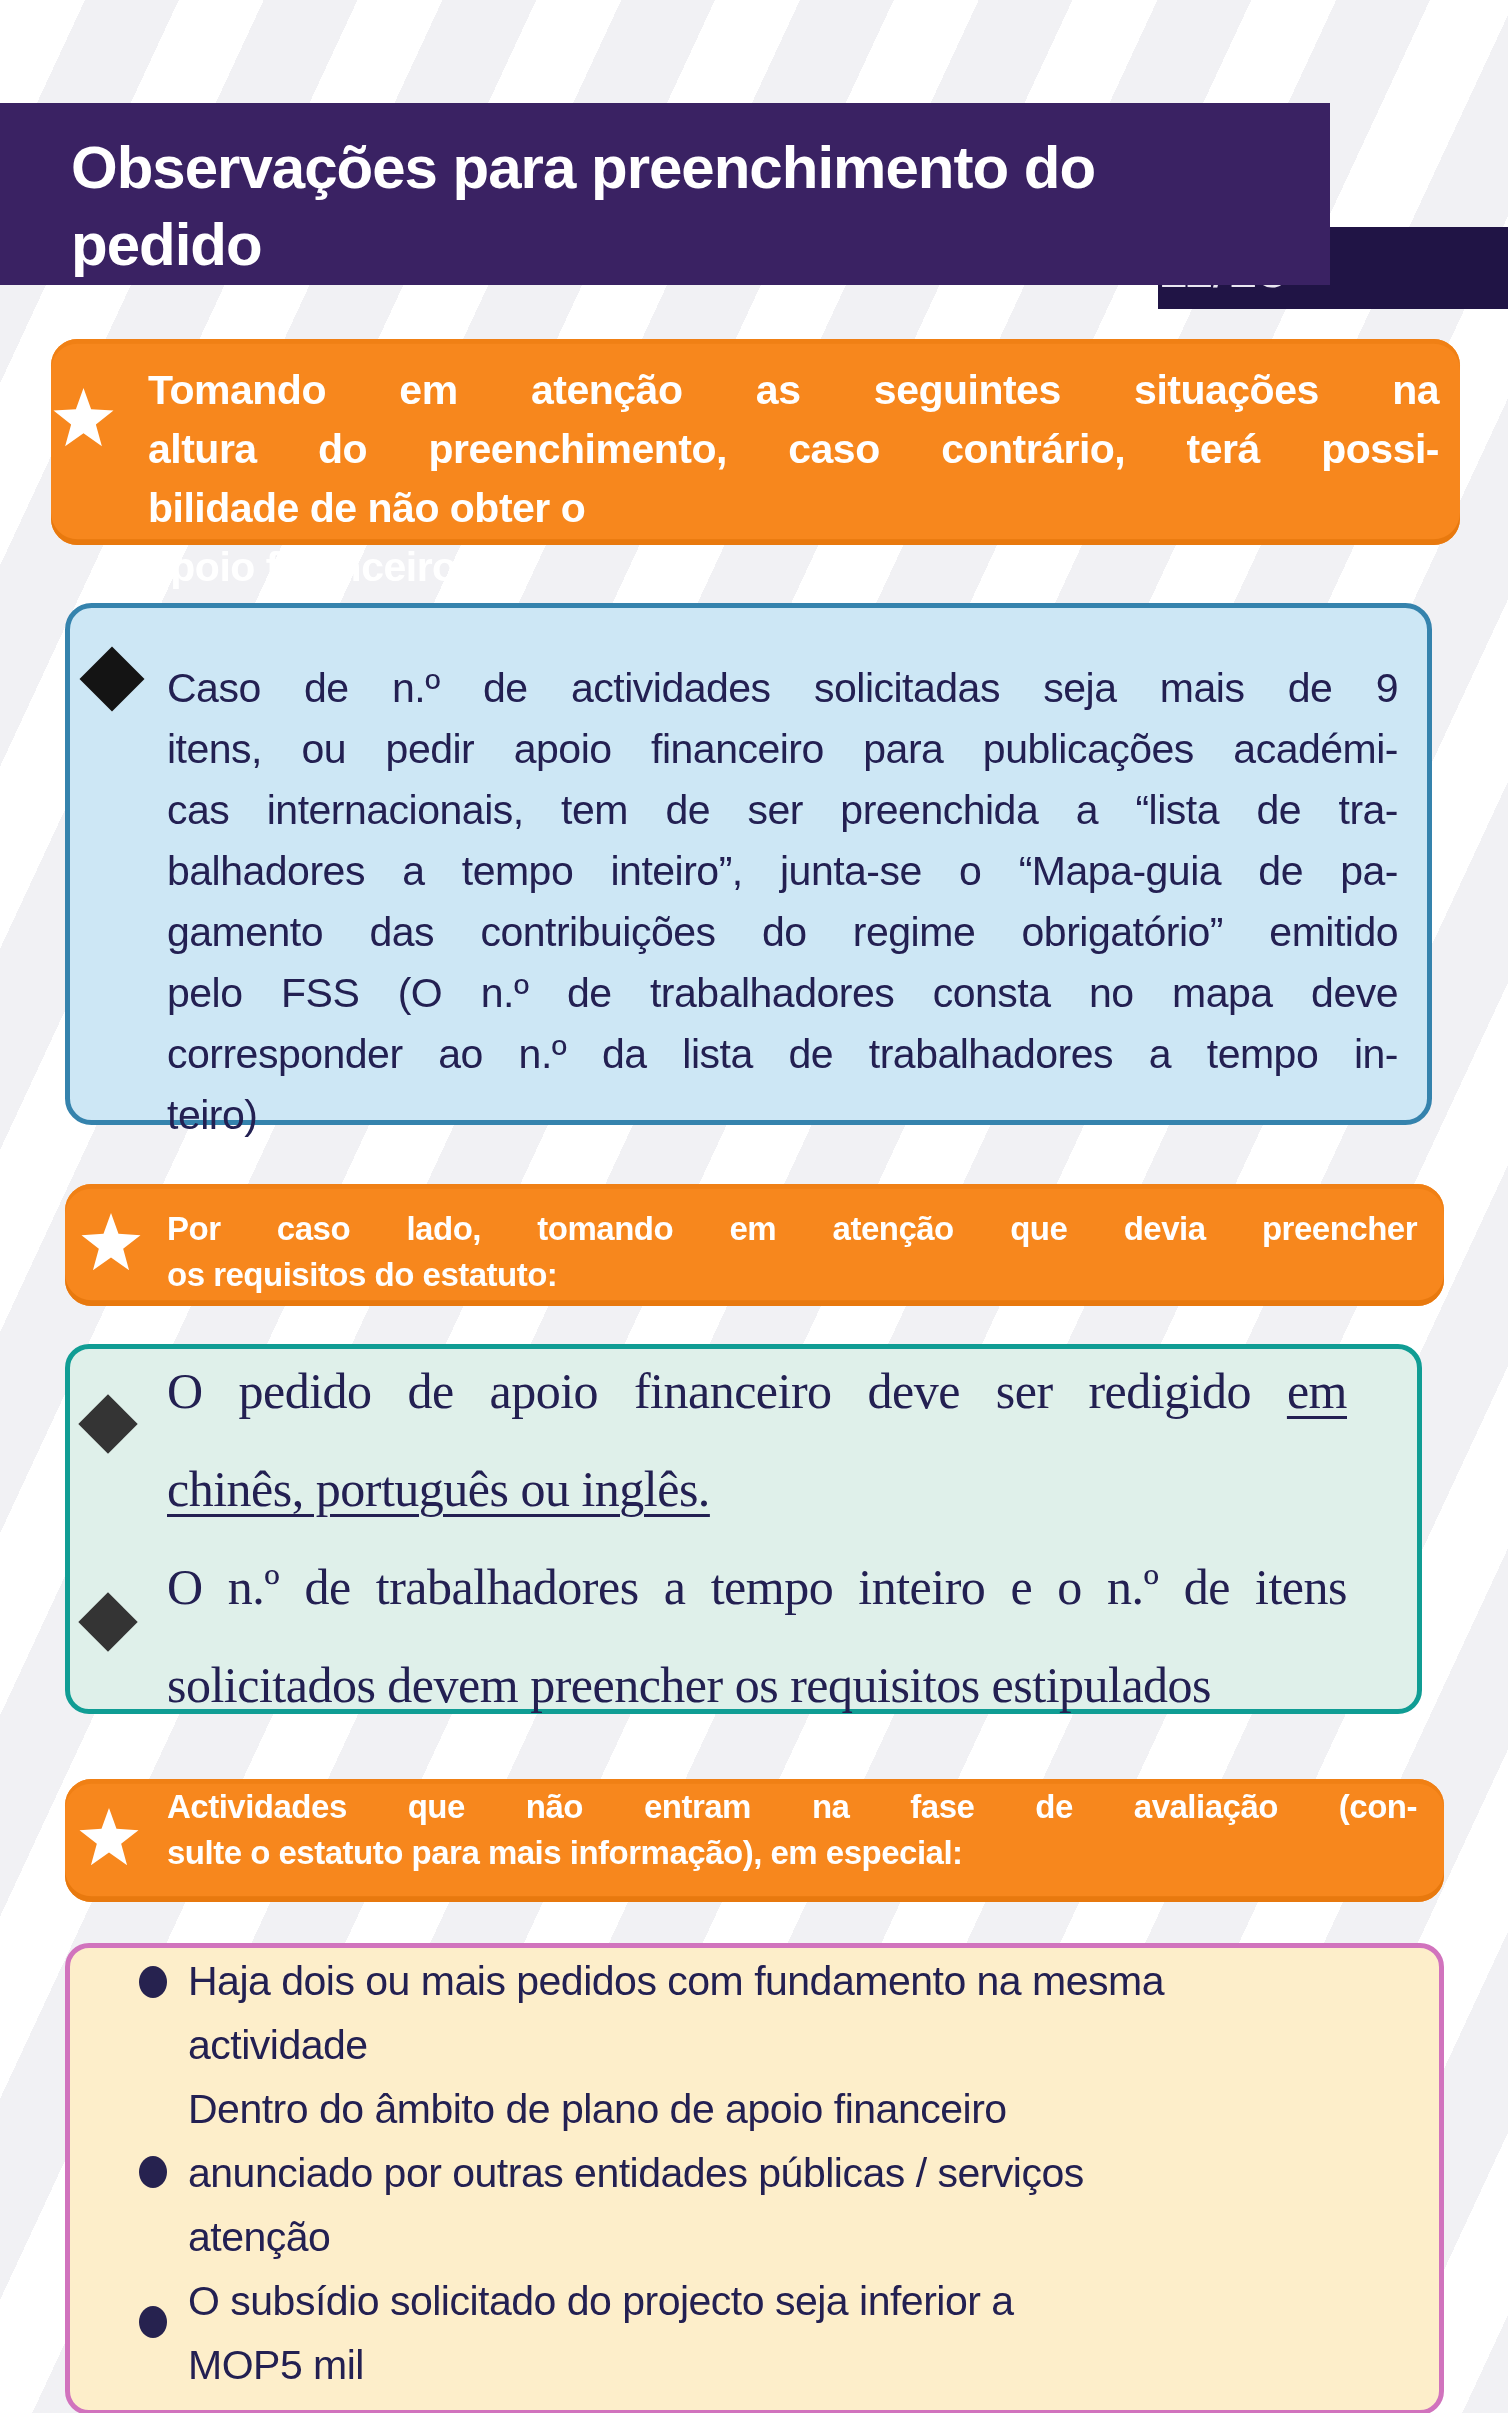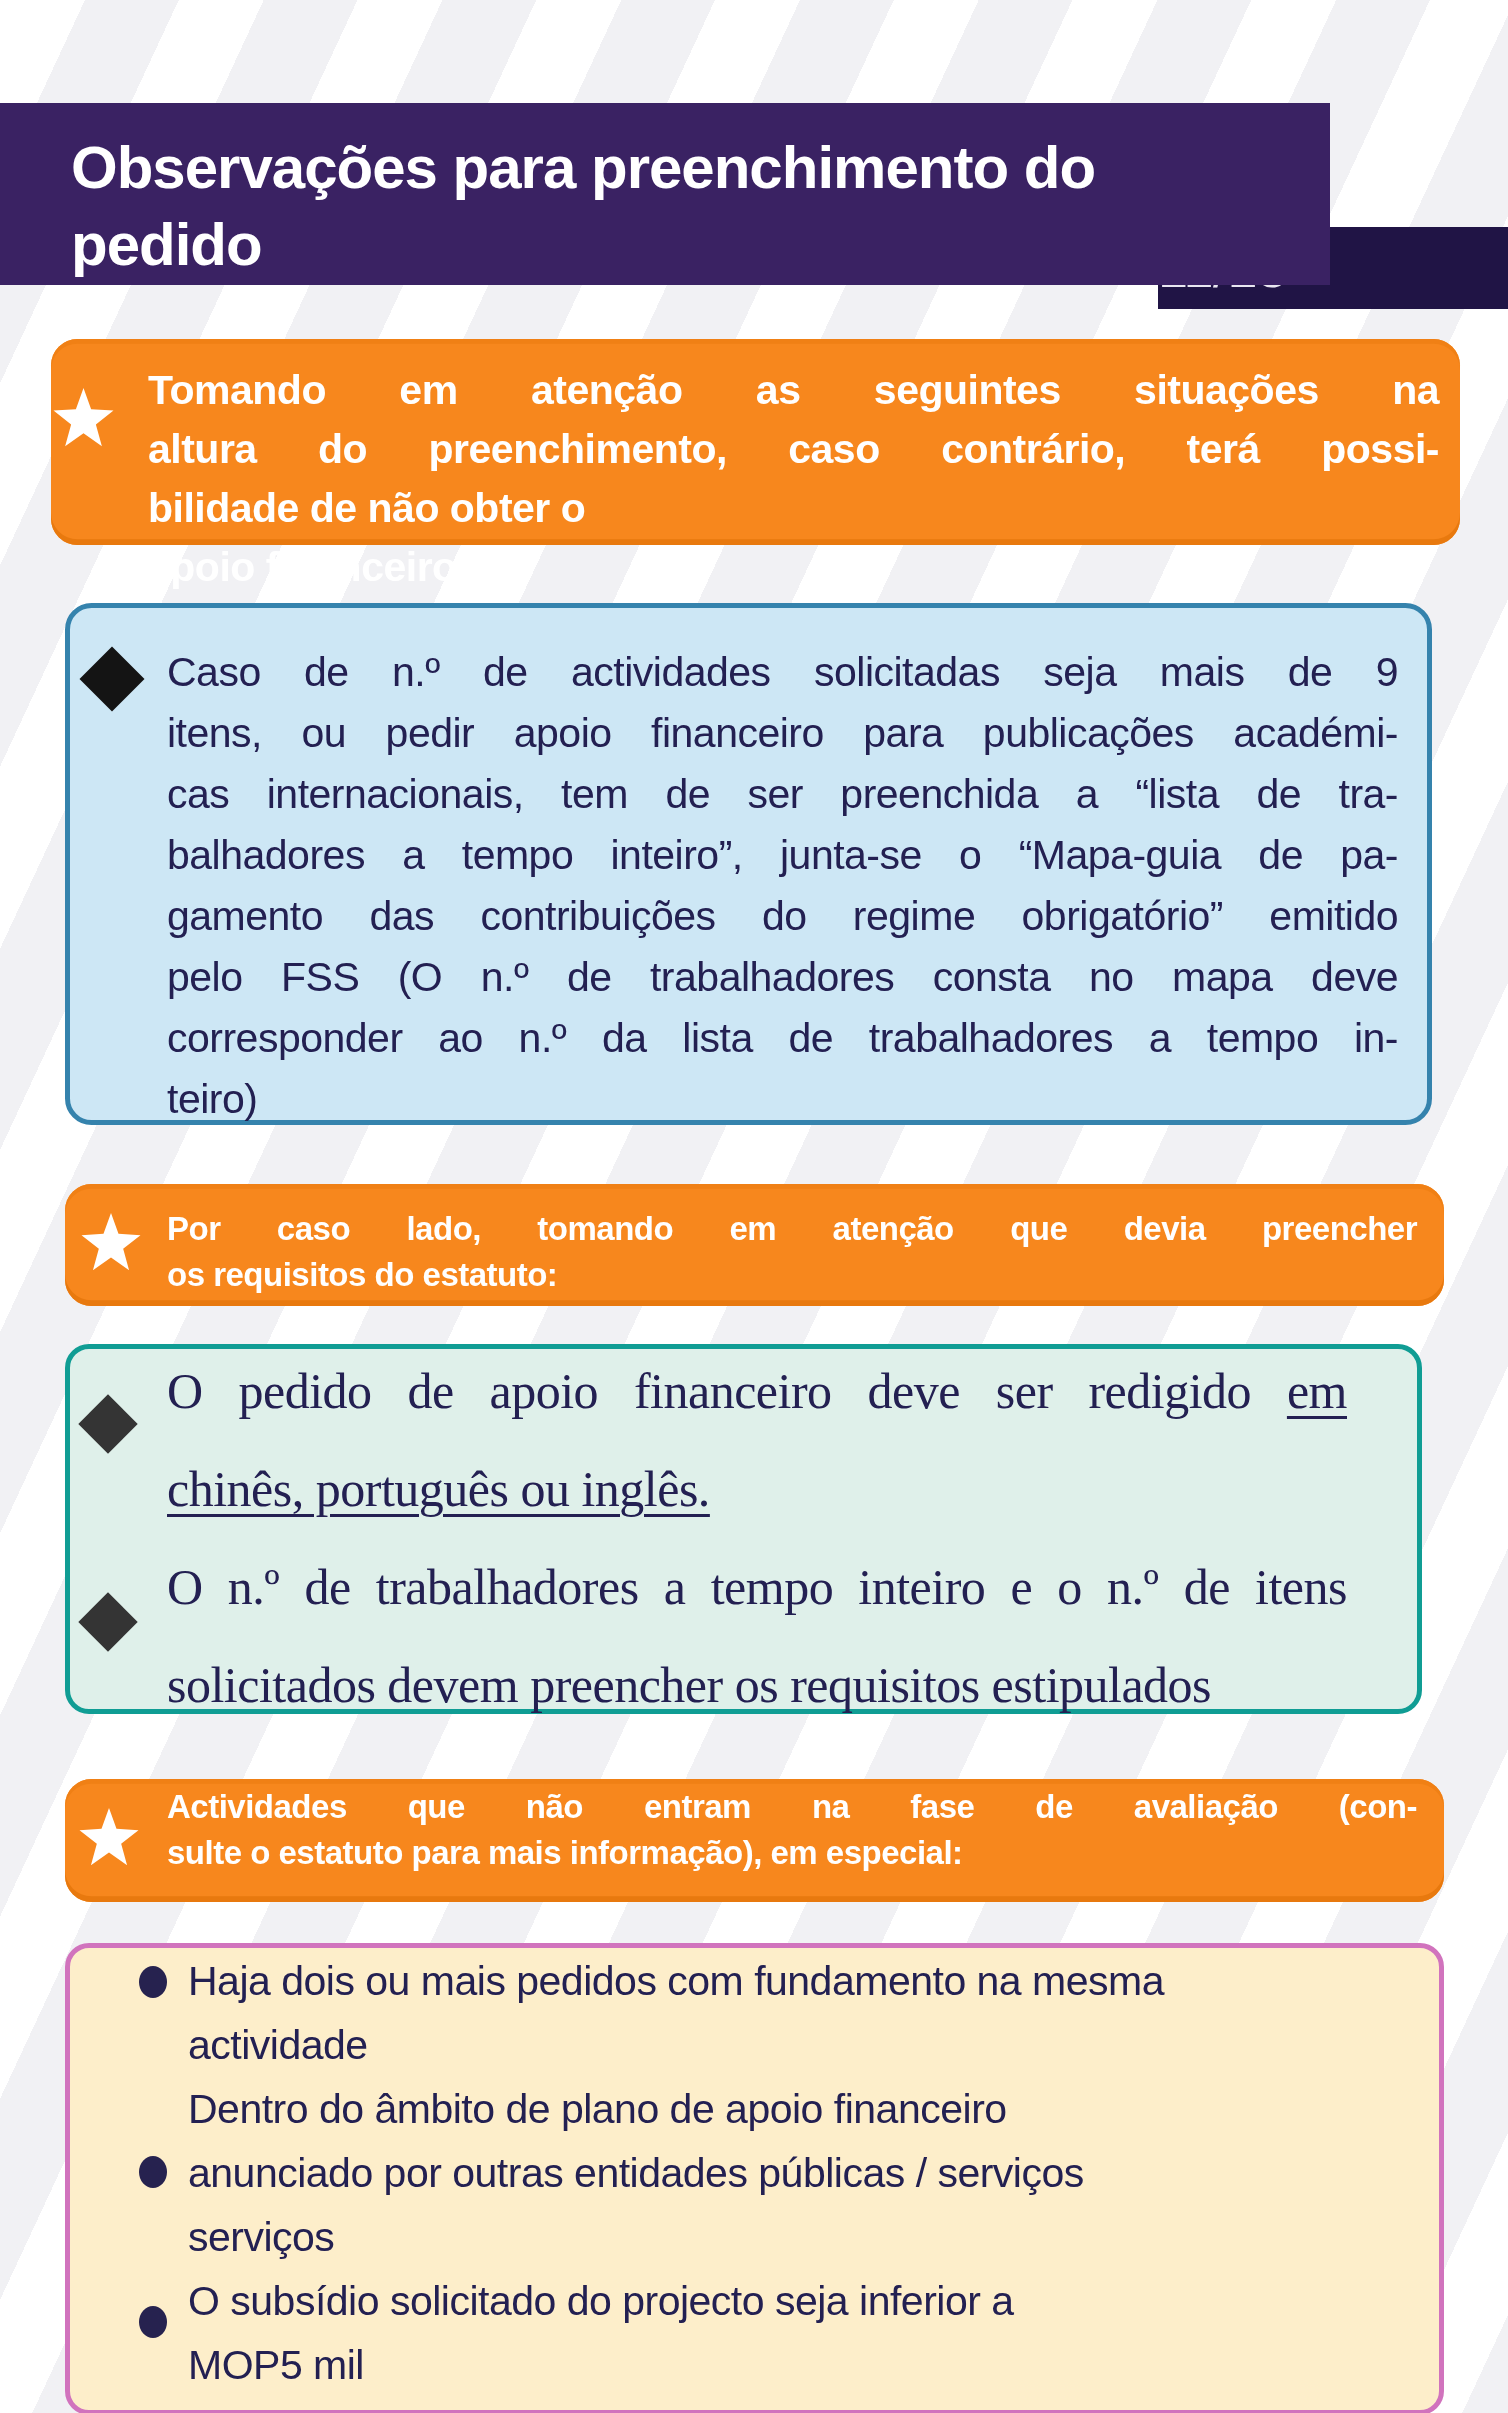--- a/index.html
+++ b/index.html
@@ -37,21 +37,21 @@
   .peachbox{left:65px;top:1943px;width:1379px;height:472px;background:var(--peach-fill);
     border:5.8px solid var(--peach-border);border-radius:24px;box-sizing:border-box;}
   
   .txt{z-index:4;}
   .txt .line{text-align:justify;text-align-last:justify;}
   .txt .line.last{text-align-last:left;}
   .txt.noj .line{text-align:right;text-align-last:left;white-space:nowrap;}
   .white{color:#ffffff;font-weight:bold;}
   .navy{color:var(--text-navy);}
   .t-note1{left:148px;top:361px;width:1291px;font-size:41px;line-height:59px;letter-spacing:-0.5px;}
-  .t-blue{left:167px;top:642px;width:1231px;font-size:41px;line-height:61px;letter-spacing:-0.5px;}
+  .t-blue{left:167px;top:658px;width:1231px;font-size:41px;line-height:61px;letter-spacing:-0.5px;}
   .t-note2{left:167px;top:1206px;width:1250px;font-size:33px;line-height:46px;letter-spacing:-0.5px;}
   .t-mint{left:167px;top:1342px;width:1180px;font-size:50px;line-height:98px;letter-spacing:-0.5px;font-family:Liberation Serif, serif;}
   .t-note3{left:167px;top:1784px;width:1250px;font-size:33px;line-height:46px;letter-spacing:-0.5px;}
   .t-peach{left:188px;top:1949px;width:1207px;font-size:41px;line-height:64px;letter-spacing:-0.5px;}
   .u{text-decoration:underline;text-decoration-thickness:3.4px;text-underline-offset:7.7px;}
   
   .star{z-index:5;}
   .diamond{z-index:5;background:#141414;transform:rotate(45deg);}
   .d1{left:89px;top:656px;width:46px;height:46px;}
   .d2{left:87px;top:1403px;width:42px;height:42px;background:#343434;}
@@ -129,19 +129,19 @@
 
   <div class="abs peachbox"></div>
   <div class="abs dot b1"></div>
   <div class="abs dot b2"></div>
   <div class="abs dot b3"></div>
   <div class="abs txt navy noj t-peach">
       <div class="line"><span>Haja dois ou mais pedidos com fundamento na mesma</span></div>
       <div class="line"><span>actividade</span></div>
       <div class="line"><span>Dentro do âmbito de plano de apoio financeiro</span></div>
       <div class="line"><span>anunciado por outras entidades públicas / serviços</span></div>
-      <div class="line"><span>serviços</span></div>
+      <div class="line"><span>atenção</span></div>
       <div class="line"><span>O subsídio solicitado do projecto seja inferior a</span></div>
       <div class="line"><span>MOP5 mil</span></div>
     </div>
 
 </div>
 
 
 </body></html>

